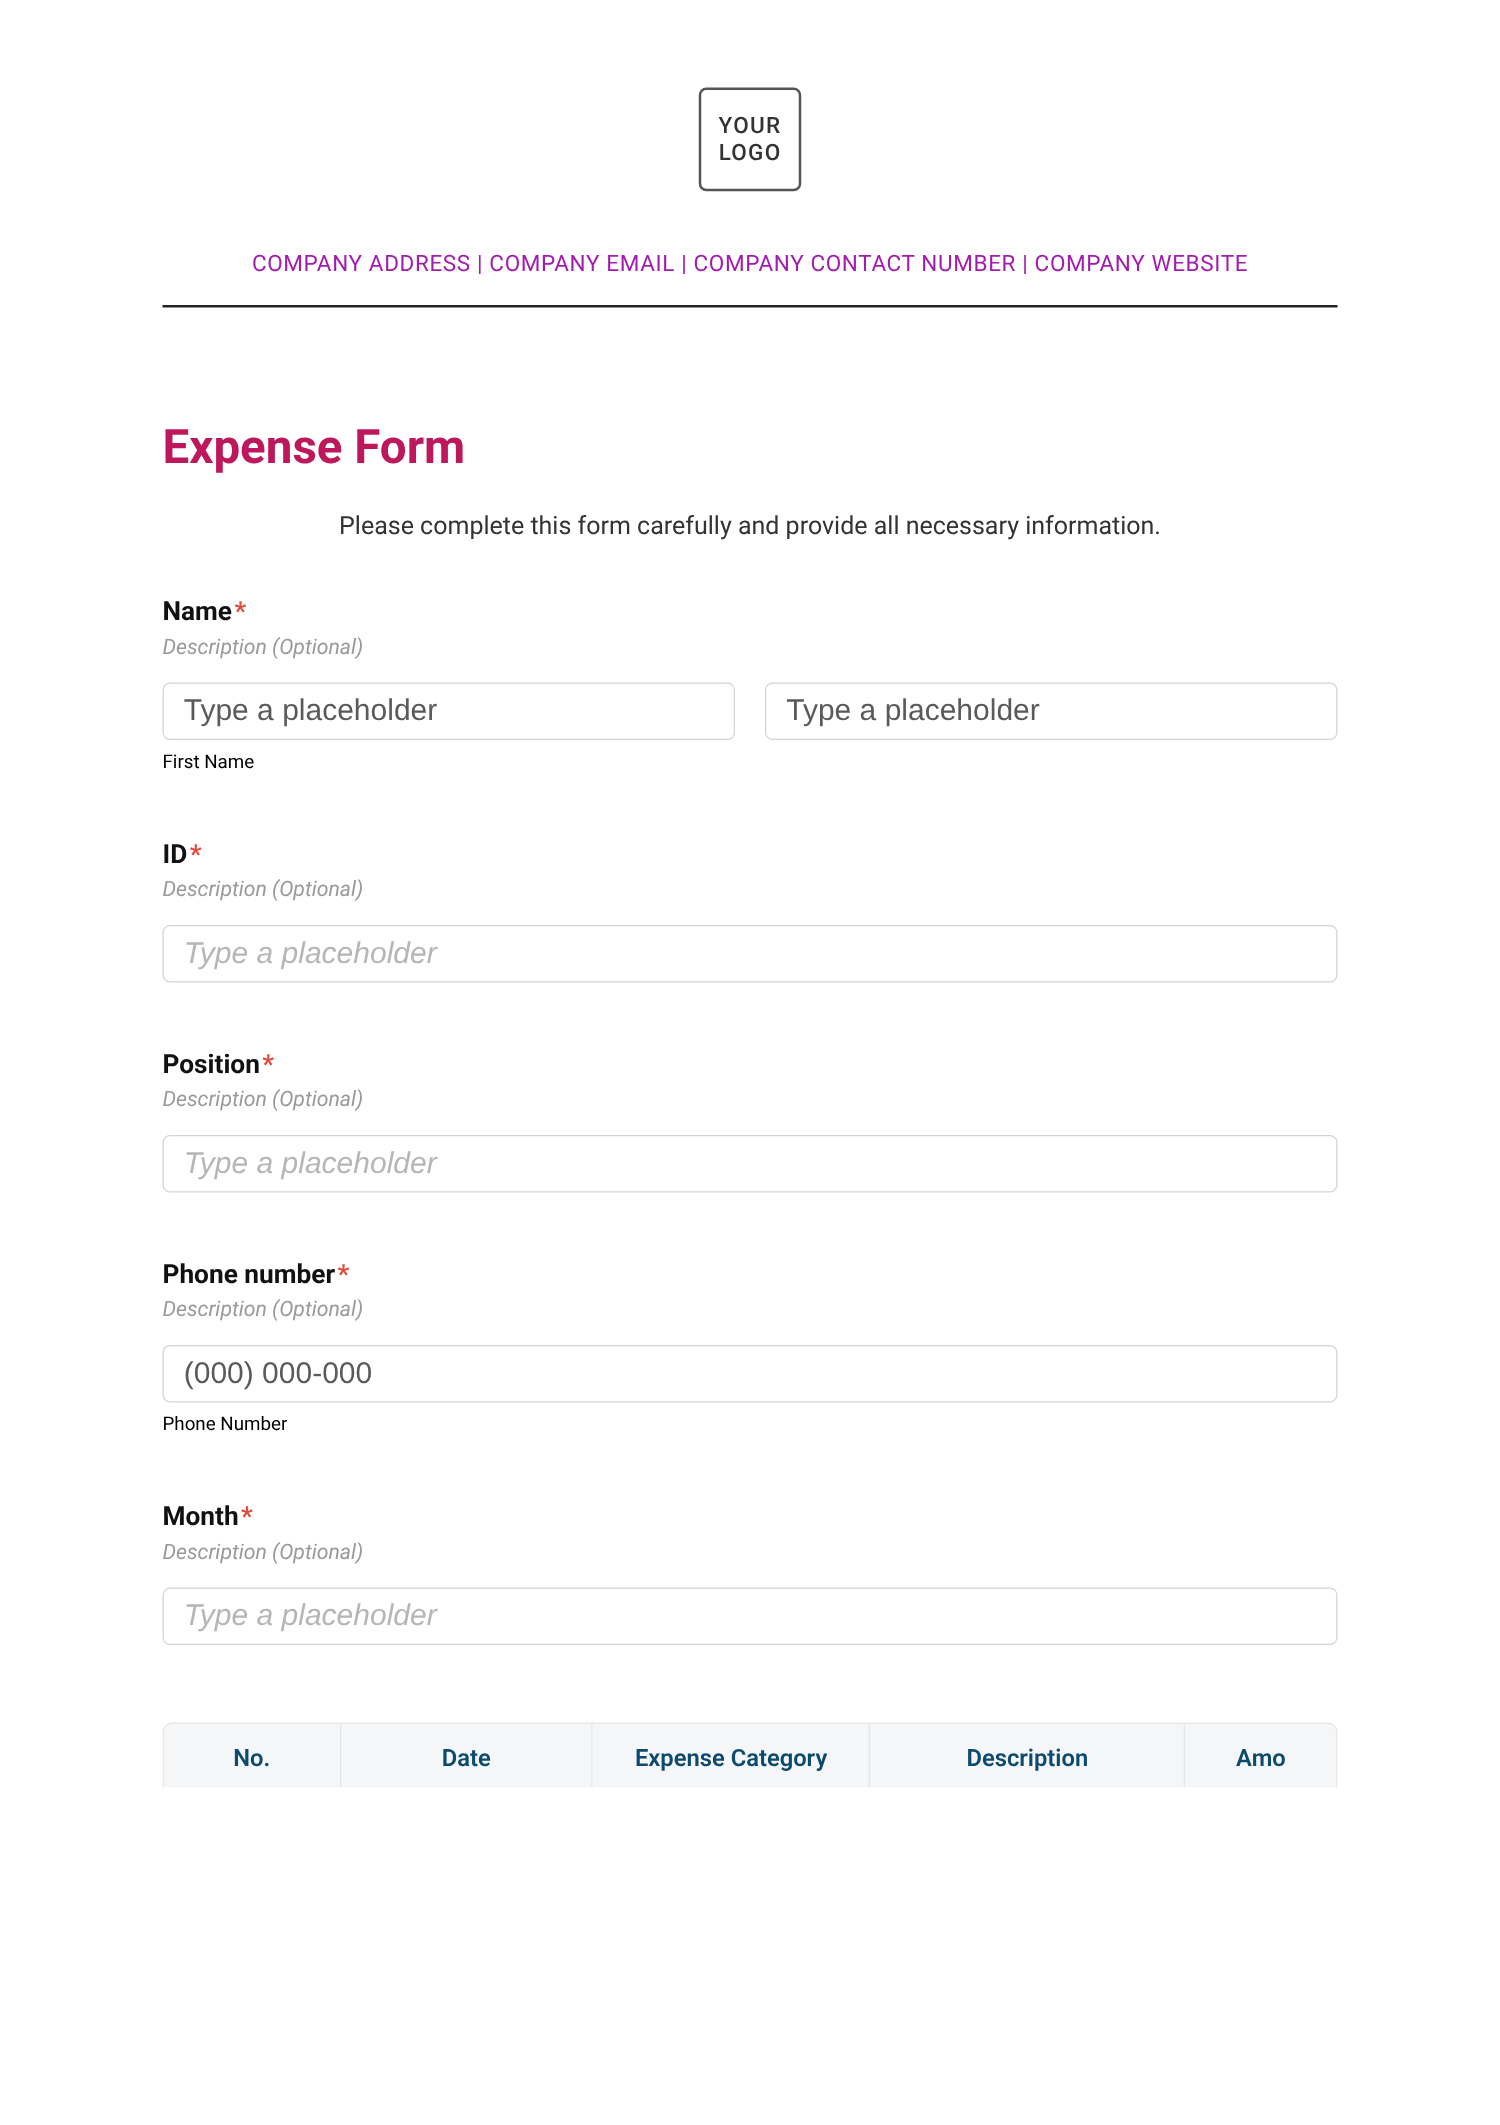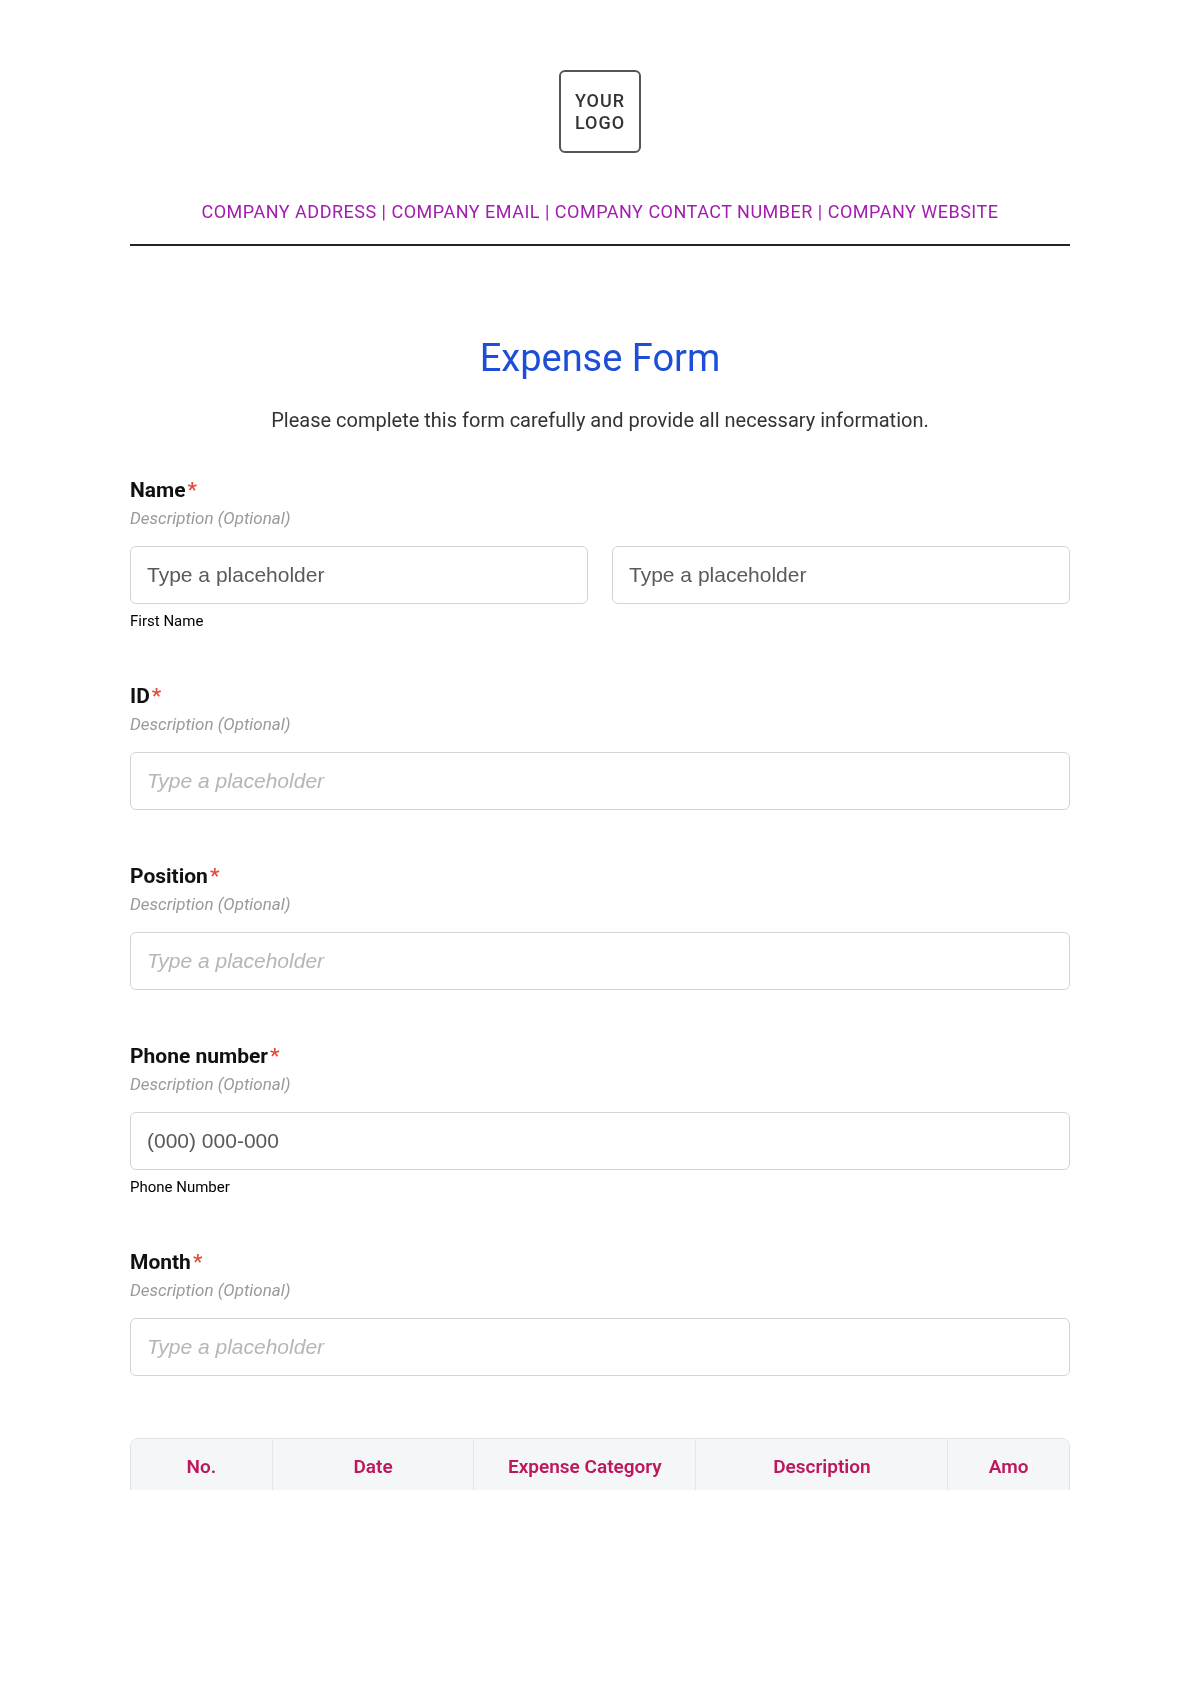--- a/index.html
+++ b/index.html
@@ -26,24 +26,24 @@
     .company-line {
       text-align: center;
       font-size: 18px;
       letter-spacing: 0.5px;
       color: #a21caf;
       margin-bottom: 22px;
       white-space: nowrap;
     }
     .hr { border: none; border-top: 2px solid #222; margin-bottom: 90px; }
     .form-title {
-      text-align: center;
+      text-align: left;
       font-size: 38px;
-      font-weight: 400;
-      color: #1d4ed8;
+      font-weight: 700;
+      color: #be185d;
       margin-bottom: 28px;
     }
     .form-subtitle {
       text-align: center;
       font-size: 20px;
       color: #333;
       margin-bottom: 46px;
     }
     .field-group { margin-bottom: 54px; }
     .field-label {
@@ -57,46 +57,46 @@
       font-size: 17px;
       font-style: italic;
       color: #9a9a9a;
       margin-top: 6px;
       margin-bottom: 18px;
     }
     .input-row { display: flex; gap: 24px; }
     .input-col { flex: 1; display: flex; flex-direction: column; }
     .text-input {
       width: 100%;
-      height: 58px;
+      height: 46px;
       border: 1px solid #d4d4d4;
       border-radius: 6px;
       padding: 16px 16px;
-      font-size: 21px;
+      font-size: 24px;
       color: #333;
       background: #fff;
       outline: none;
     }
     .text-input::placeholder { color: #5a5a5a; opacity: 1; }
     .text-input.placeholder-light::placeholder { color: #b6b6b6; font-style: italic; }
     .sublabel {
       font-size: 15px;
       color: #000000;
       margin-top: 8px;
     }
     .table-wrap {
       border: 1px solid #e1e1e1;
       border-radius: 8px;
       overflow: hidden;
       margin-top: 8px;
     }
     table.expense { width: 100%; border-collapse: collapse; table-layout: fixed; }
     table.expense th {
       background: #f5f6f7;
-      color: #be185d;
+      color: #0c4a6e;
       font-weight: 600;
       font-size: 19px;
       padding: 16px 10px 16px 10px;
       border-right: 1px solid #e6e6e6;
       text-align: center;
       vertical-align: middle;
       line-height: 1.3;
     }
     table.expense th:last-child { border-right: none; }
     table.expense col.col-no { width: 14%; }

